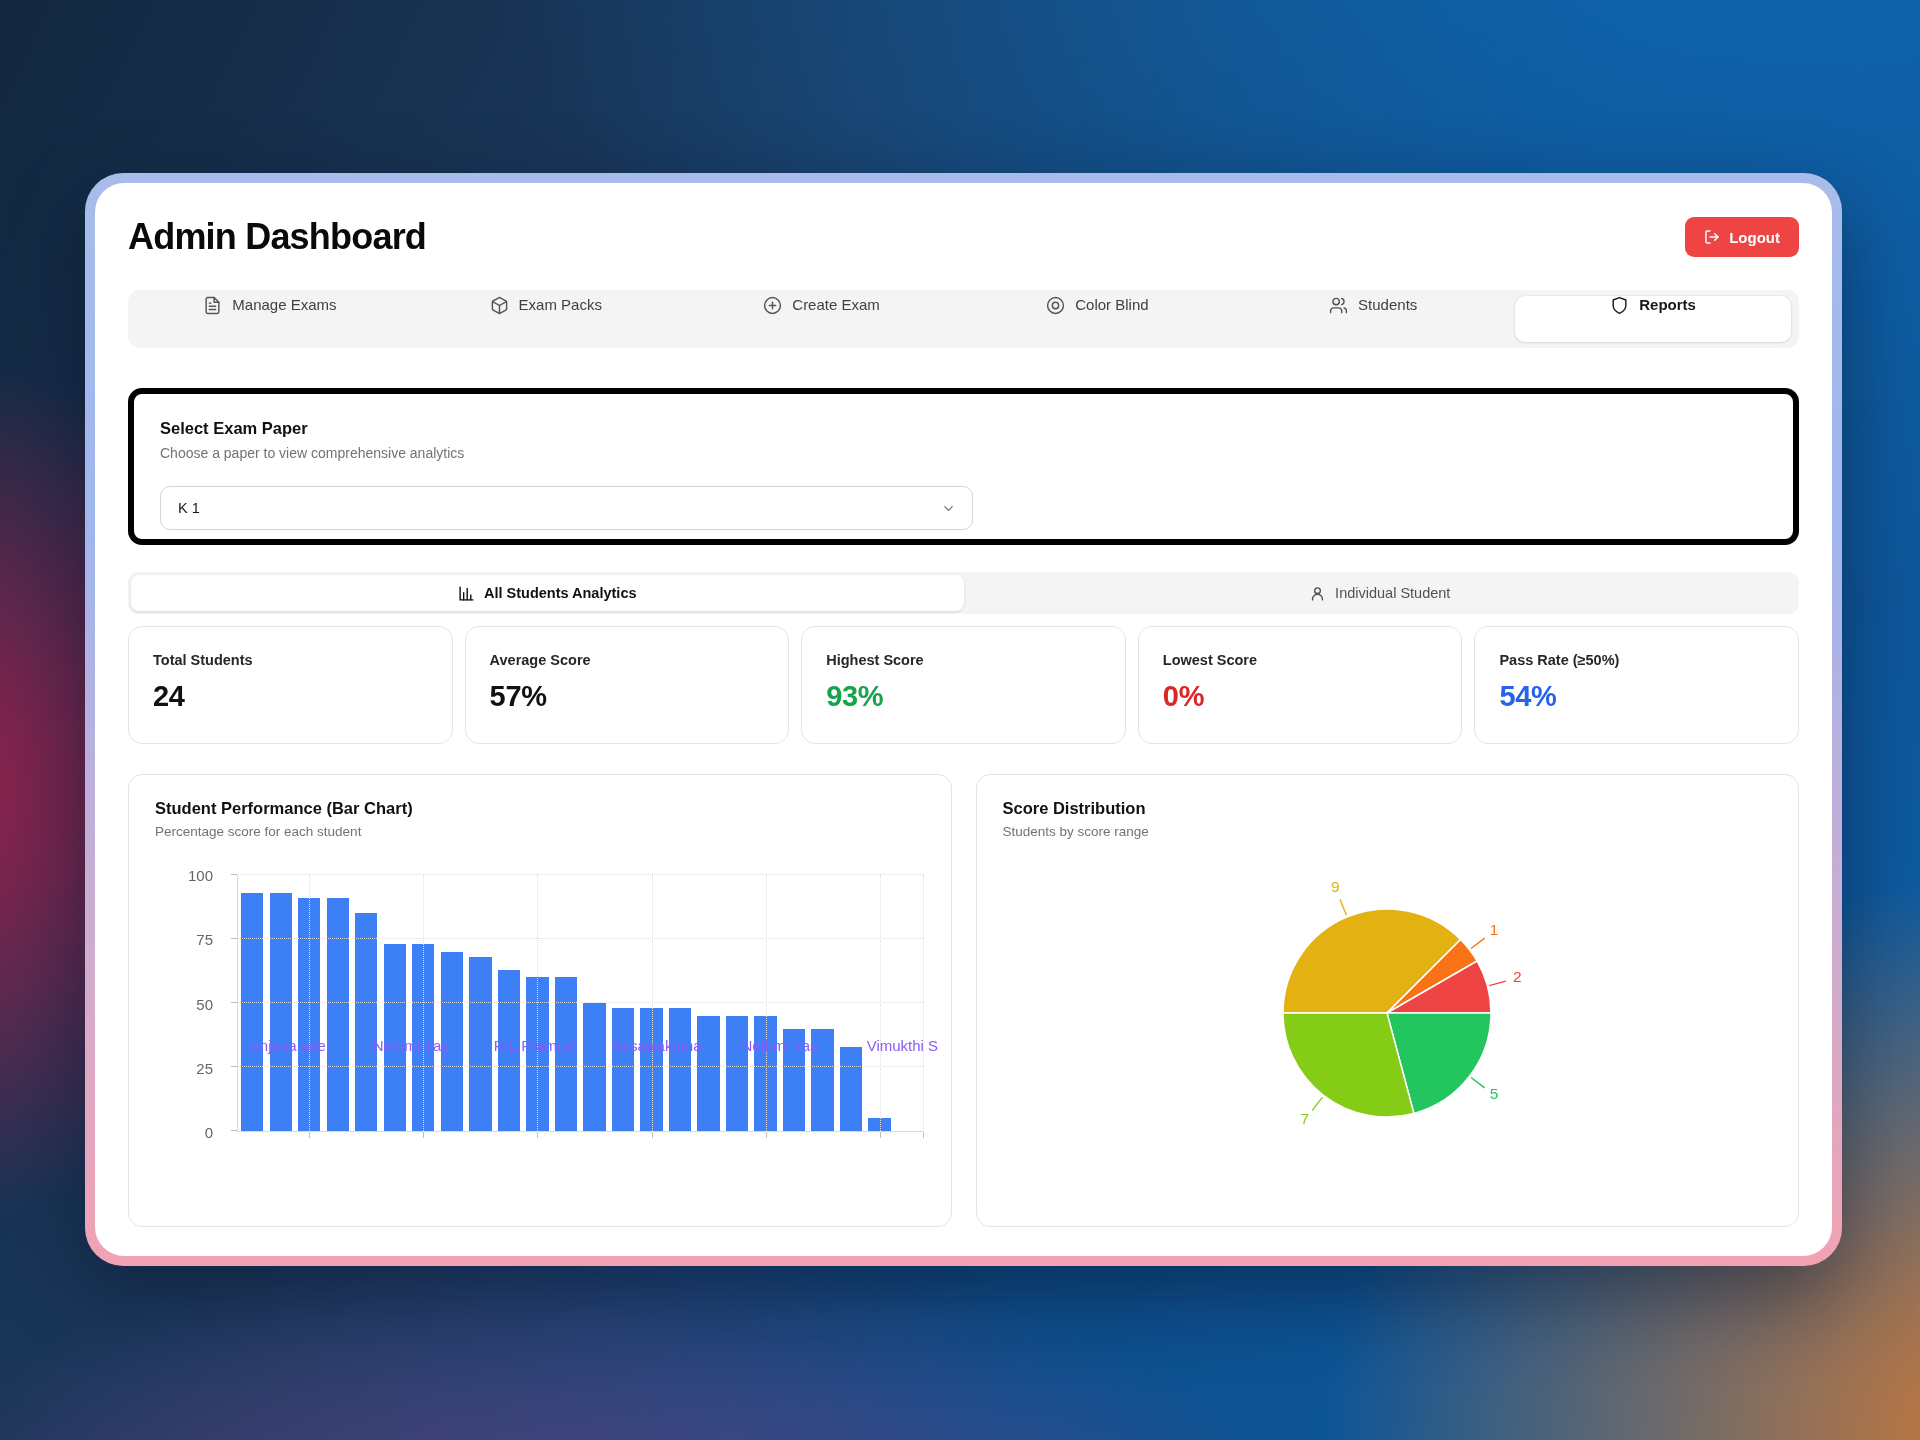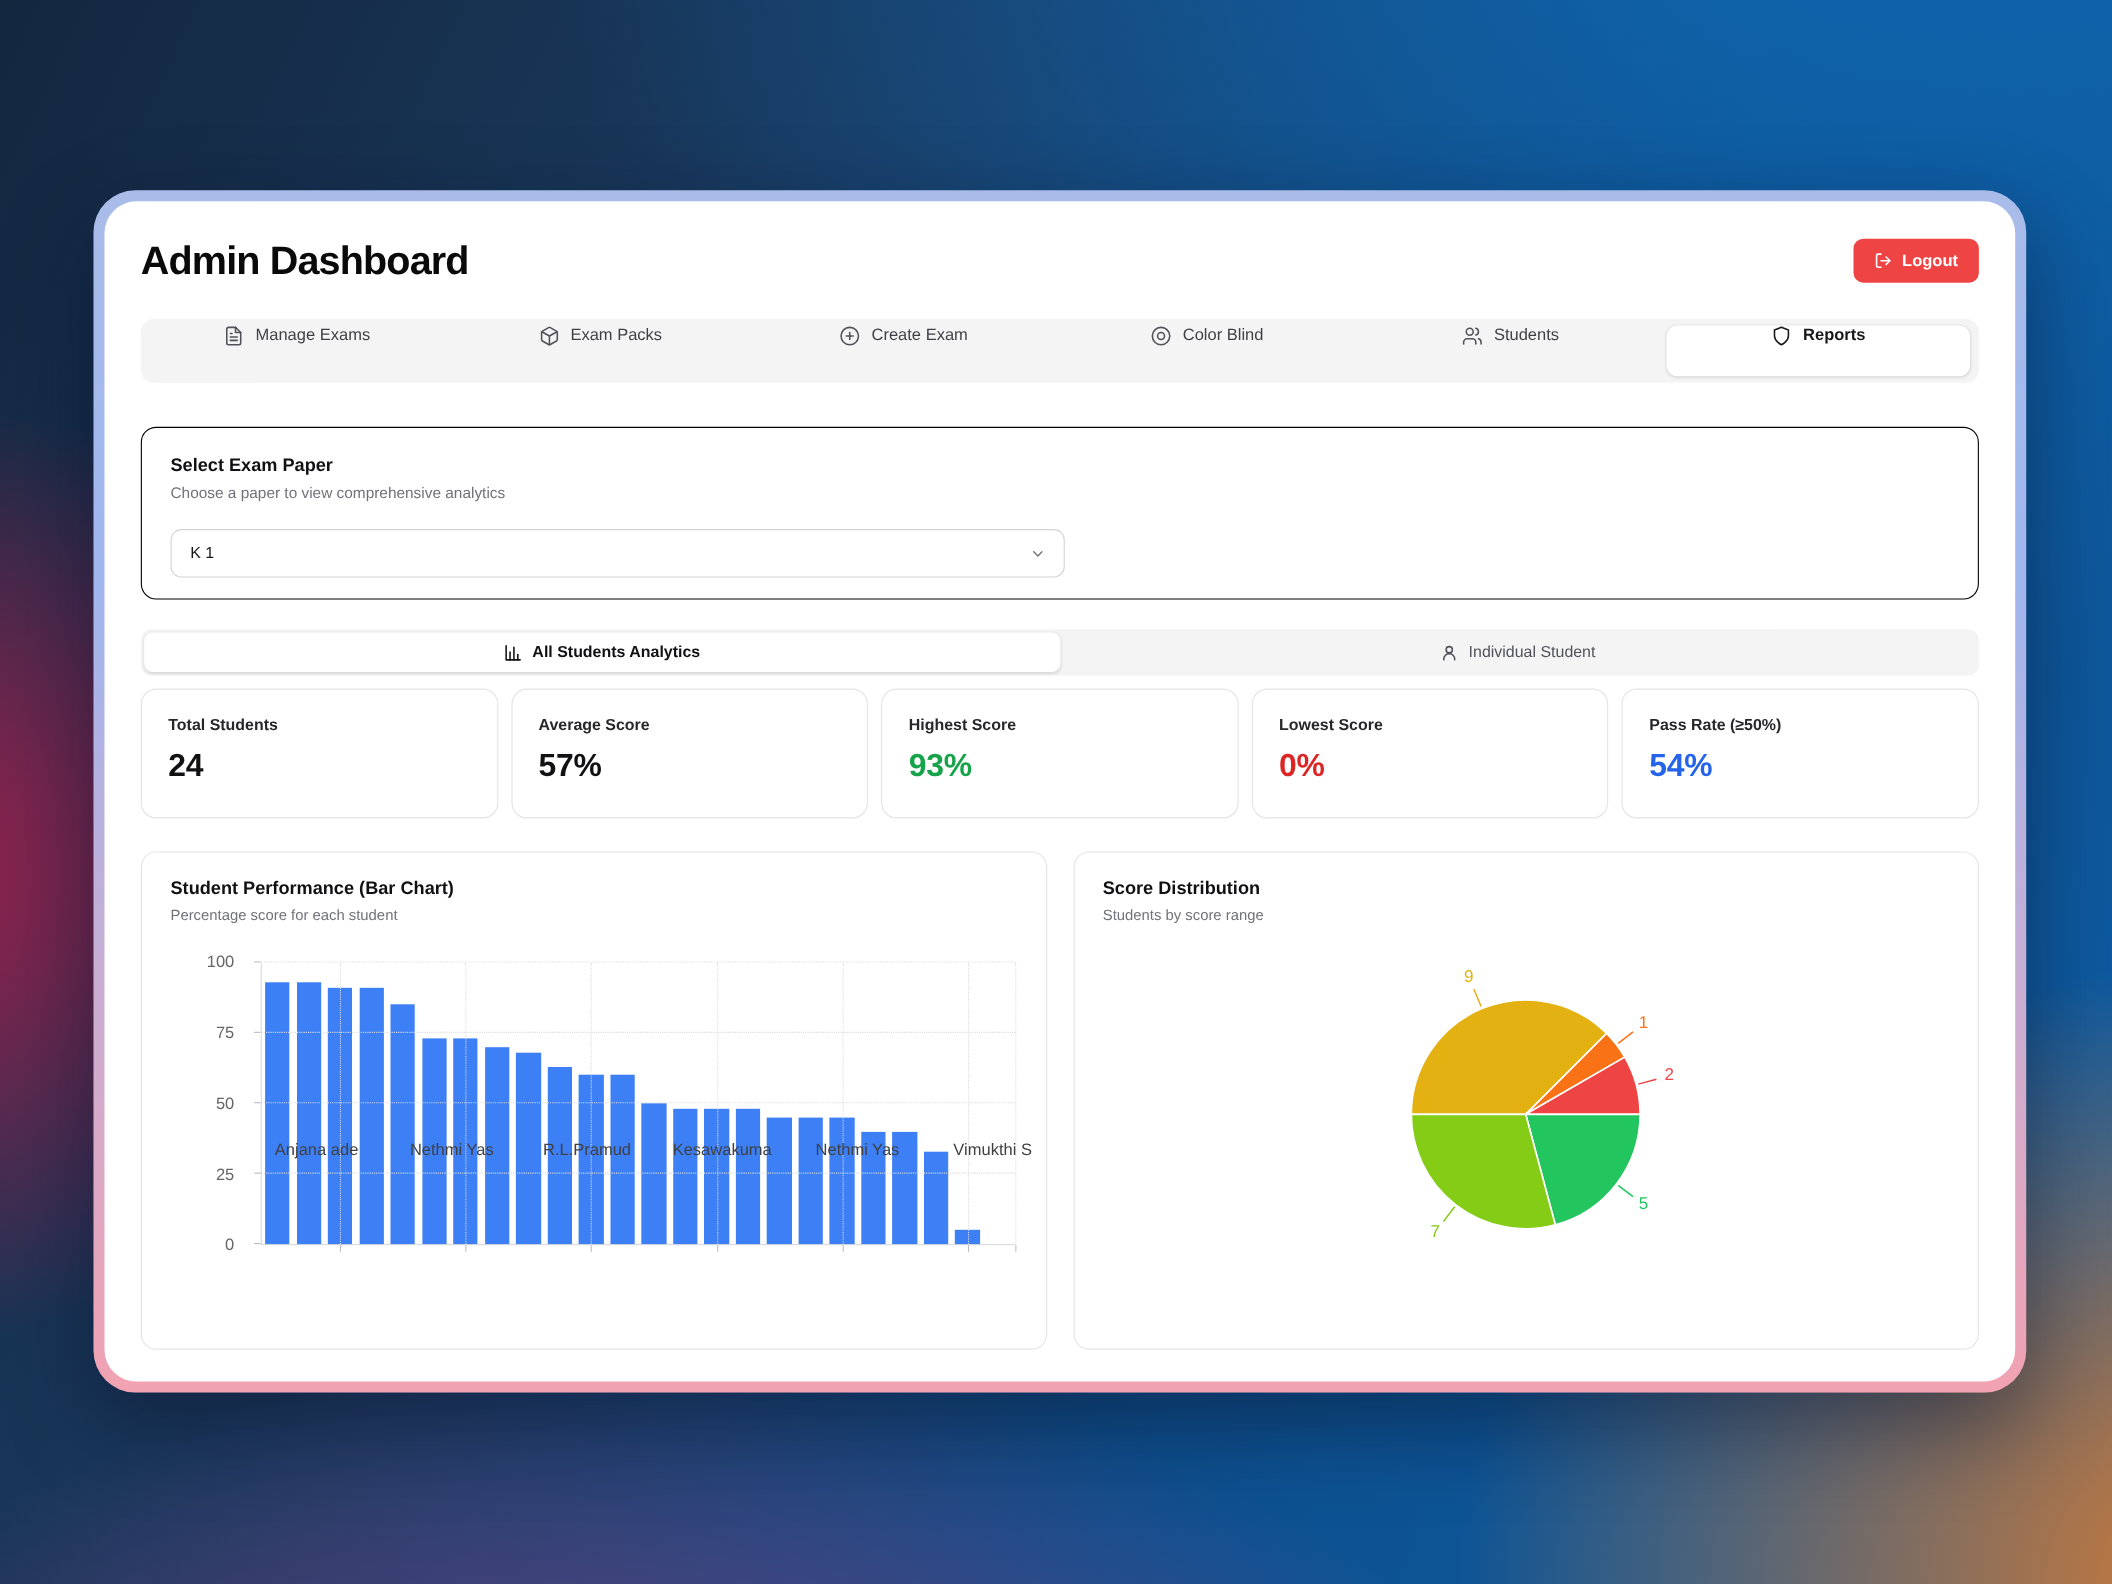--- a/index.html
+++ b/index.html
@@ -37,21 +37,21 @@
   }
   
   .nav{margin-top:25px;height:58px;background:#f4f4f5;border-radius:12px;display:flex;align-items:center;padding:0 4px;}
   .nav-item{flex:1;display:flex;justify-content:center;gap:10px;
     color:#3f3f46;font-size:15px;font-weight:500;height:46px;cursor:pointer;}
   .nav-item svg{stroke:#52525b;}
   .nav-item.active{background:#fff;border-radius:10px;margin:0 4px;
     box-shadow:0 1px 3px rgba(0,0,0,.09), 0 0 0 1px #ececee;color:#18181b;font-weight:600;}
   .nav-item.active svg{stroke:#18181b;}
   
-  .select-card{margin-top:40px;border:1px solid #000000;border-radius:14px;padding:25px 26px 30px;box-sizing:border-box;height:157px;}
+  .select-card{margin-top:40px;border:6px solid #000000;border-radius:14px;padding:25px 26px 30px;box-sizing:border-box;height:157px;}
   .sec-title{font-size:16.5px;font-weight:700;color:#111113;}
   .sec-sub{margin-top:7px;font-size:14px;color:#71717a;}
   .select-box{
     margin-top:25px;width:813px;height:44px;border:1px solid #d4d4d8;border-radius:10px;
     display:flex;align-items:center;justify-content:space-between;padding:0 16px 0 17px;
     box-sizing:border-box;font-size:14.5px;color:#18181b;cursor:pointer;background:#fff;
   }
   
   .toggle{margin-top:27px;height:42px;background:#f4f4f5;border-radius:10px;display:flex;padding:3px;box-sizing:border-box;}
   .toggle-tab{flex:1;display:flex;align-items:center;justify-content:center;gap:9px;font-size:14.5px;color:#52525b;font-weight:500;cursor:pointer;border-radius:8px;}
@@ -76,21 +76,21 @@
     border-left:1px solid #d7d9dd;border-bottom:1px solid #d7d9dd;
     display:flex;align-items:flex-end;
   }
   .gridline-h{position:absolute;left:0;right:0;border-top:1px dotted #dbdde2;}
   .gridline-v{position:absolute;top:0;bottom:0;border-left:1px dotted #dbdde2;}
   .ytick{position:absolute;left:-7px;width:6px;border-top:1px solid #b9bdc4;}
   .xtick{position:absolute;bottom:-7px;height:6px;border-left:1px solid #b9bdc4;}
   .bar-slot{flex:1;display:flex;align-items:flex-end;justify-content:center;height:100%;}
   .bar{width:78%;}
   .xlabels{position:absolute;left:82px;right:2px;top:262px;height:22px;}
-  .xlab{position:absolute;transform:translateX(-50%);font-size:15px;color:#404040;white-space:nowrap;}
+  .xlab{position:absolute;transform:translateX(-50%);font-size:15px;color:#8b5cf6;white-space:nowrap;}
   .legend{position:absolute;left:82px;right:2px;top:296px;display:flex;align-items:center;justify-content:center;gap:8px;}
   .legend-swatch{width:14px;height:14px;border-radius:2px;}
   .legend-label{font-size:15px;}
   
   .pie-wrap{display:flex;justify-content:center;margin-top:16px;}
   .pie-label{font-size:15.5px;font-weight:500;}
 </style>
 </head>
 <body>
 

